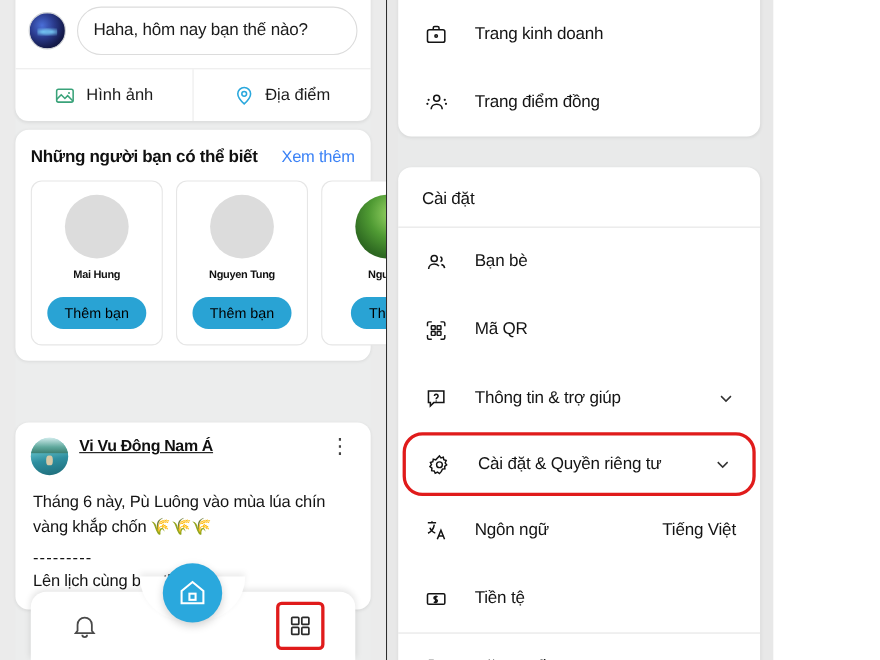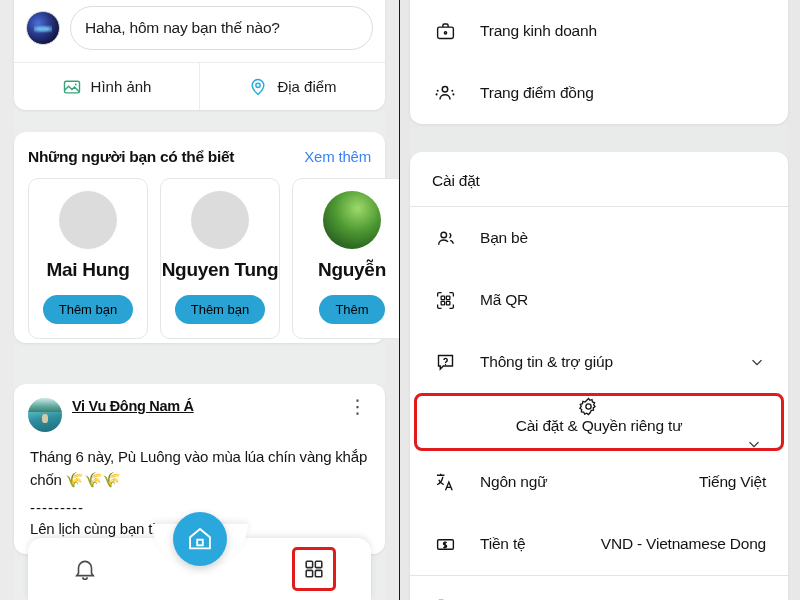--- a/index.html
+++ b/index.html
@@ -2,21 +2,21 @@
 <html><head>
 <meta charset="utf-8">
 <style>
   * { box-sizing: border-box; margin: 0; padding: 0; }
   html, body {
     width: 800px; height: 600px;
     font-family: "Liberation Sans", sans-serif;
     background: #ffffff;
     overflow: hidden;
   }
-  .screen { position: relative; width: 800px; height: 600px; display: flex; }
+  .screen { position: relative; width: 703px; height: 600px; display: flex; }
 
   
   .panel {
     position: relative;
     width: 400px; height: 600px;
     background: #ebebeb;
     overflow: hidden;
   }
   .panel-left  { border-right: 1px solid #1a1a1a; }
   .panel-right { background: #e8e8e8; }
@@ -72,21 +72,21 @@
     display: flex; border-top: 1px solid #ececec;
   }
   .composer-action {
     flex: 1; display: flex; align-items: center; justify-content: center;
     gap: 9px; height: 47px;
     font-size: 15px; color: #1b1b1b;
   }
   .composer-action + .composer-action { border-left: 1px solid #ececec; }
 
   
-  .suggest { position: absolute; left: 0; right: 0; top: 132px; padding-bottom: 4px; }
+  .suggest { position: absolute; left: 0; right: 0; top: 118px; padding-bottom: 14px; }
   .suggest-head {
     display: flex; align-items: baseline; justify-content: space-between;
     padding: 16px 14px 12px 14px;
   }
   .suggest-title { font-size: 15.5px; font-weight: 700; color: #111; letter-spacing: -.3px; }
   .suggest-more { font-size: 15px; color: #3b82f6; letter-spacing: -.2px; }
   .suggest-rail { display: flex; gap: 12px; padding: 0 14px; }
   .friend-card {
     flex: none; width: 120px;
     border: 1px solid #e6e6e6; border-radius: 10px;
@@ -96,21 +96,21 @@
   }
   .friend-avatar {
     width: 58px; height: 58px; border-radius: 50%;
     background: #dcdcdc; margin-bottom: 10px;
   }
   .friend-avatar.photo {
     background:
       radial-gradient(circle at 60% 30%, #9ed96a 0%, #4f9a33 42%, #2f6b22 72%, #244f1b 100%);
   }
   .friend-name {
-    font-size: 19px; font-weight: 700; color: #111;
+    font-size: 10px; font-weight: 700; color: #111;
     white-space: nowrap; margin-bottom: 14px; letter-spacing: -.3px;
   }
   .friend-btn {
     background: #29a3d4; color: #000000;
     font-size: 13px; font-weight: 400;
     border: none; border-radius: 16px;
     padding: 7px 16px; white-space: nowrap;
   }
 
   
@@ -197,25 +197,24 @@
   .r-chevron { margin-left: auto; color: #333; display: flex; align-items: center; }
 
   .r-section-title {
     padding: 20px 22px 16px 22px;
     font-size: 15.5px; color: #141414; font-weight: 400; letter-spacing: -.2px;
   }
   .r-divider-full { height: 1px; background: #e4e4e4; }
 
   .r-row-highlight {
     border: 3px solid #e01b1b;
-    border-radius: 8px;
+    border-radius: 18px;
     margin: 0 4px;
     height: 58px;
     padding: 0 18px;
-    flex-direction: column;
   }
 
   
   .top-fragment {
     position: absolute; left: 46px; top: -6px;
     width: 18px; height: 8px; background: #2b2b2b; border-radius: 2px;
   }
 
   svg { display: block; }
 </style>
@@ -453,21 +452,20 @@
         </div>
 
         <div class="r-row">
           <span class="r-icon">
             <svg width="21" height="21" viewBox="0 0 24 24" fill="none" stroke="#141414" stroke-width="1.6">
               <rect x="3" y="6.5" width="18" height="11" rx="1.4"></rect>
               <path d="M13.3 10.1a2 2 0 00-3.6 1c0 1.8 3.6 1 3.6 2.8a2 2 0 01-3.6 1M11.5 8.6v6.8"></path>
             </svg>
           </span>
           <span class="r-label">Tiền tệ</span>
-          <span class="r-value">VND - Vietnamese Dong</span>
         </div>
 
         <div class="r-divider-full"></div>
 
         <div class="r-row">
           <span class="r-icon">
             <svg width="21" height="21" viewBox="0 0 24 24" fill="none" stroke="#141414" stroke-width="1.6">
               <path d="M9.5 4H5.2v16h4.3"></path>
               <path d="M13 8.2l3.8 3.8-3.8 3.8M9.8 12h7"></path>
             </svg>

